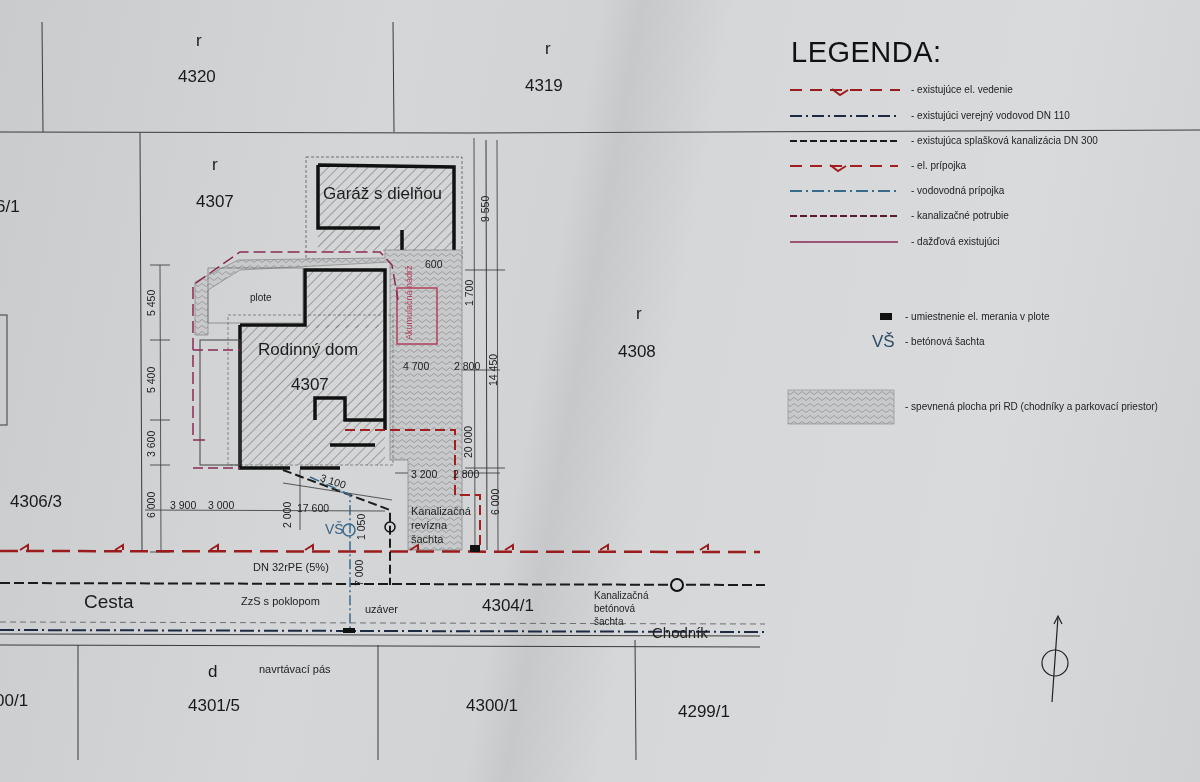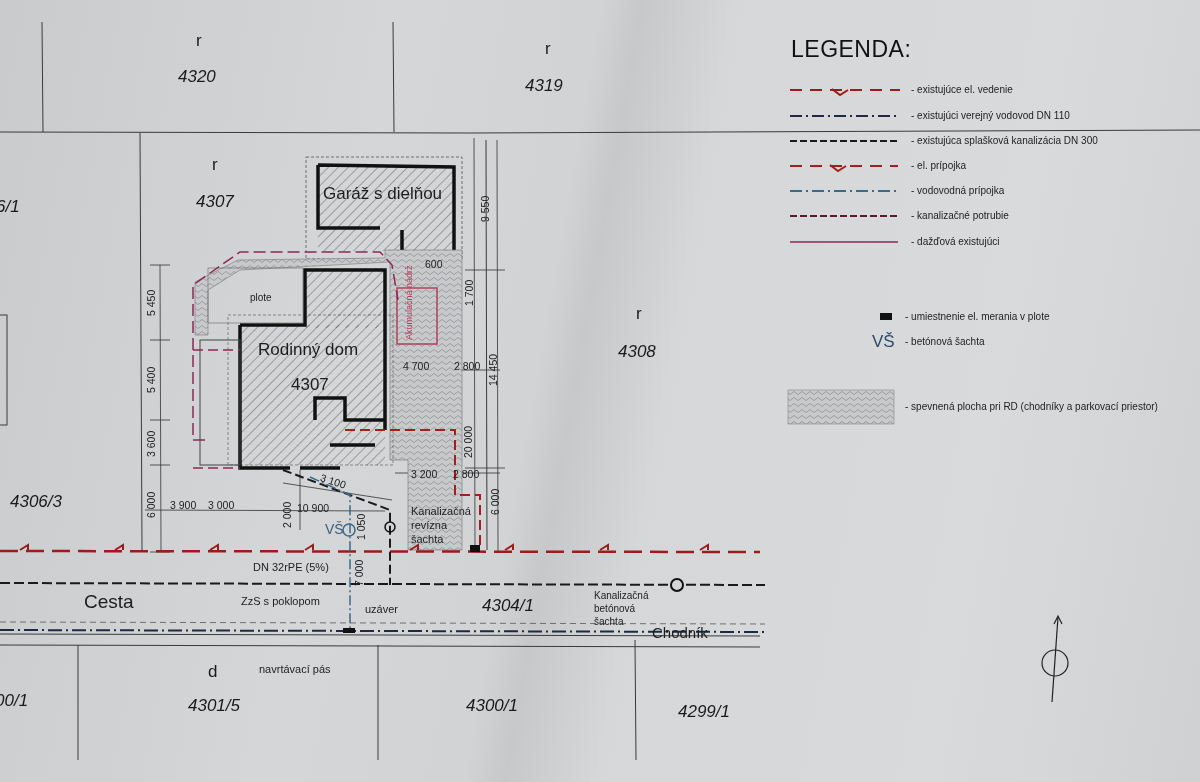--- a/index.html
+++ b/index.html
@@ -1,26 +1,26 @@
 <!DOCTYPE html>
 <html><head>
 <meta charset="utf-8">
 <style>
   html, body { margin:0; padding:0; }
   body { width:1200px; height:782px; overflow:hidden; background:#cfd1d2; font-family:"Liberation Sans", sans-serif; color:#1d1d1d; }
   #sheet { position:absolute; left:0; top:0; width:1200px; height:782px;
     background: linear-gradient(100deg,#c9cbcd 0%,#d4d6d7 30%,#d1d3d4 45%,#c6c8ca 48%,#d5d7d8 55%,#d8dadb 80%,#cfd1d2 100%); }
   svg { position:absolute; left:0; top:0; }
   .lbl { position:absolute; white-space:nowrap; line-height:1; }
-  .parcel { font-size:17px; color:#1a1a1a;font-style:italic; }
+  .parcel { font-size:17px; color:#1a1a1a; }
   .usage { font-size:17px; color:#1a1a1a; }
   .dim { font-size:10.5px; color:#222; }
   .note { font-size:11px; color:#222; }
   .vert { transform-origin:left top; transform:rotate(-90deg); }
-  .legend-title { font-size:23px; color:#111; letter-spacing:0.5px;text-align:right; }
+  .legend-title { font-size:29px; color:#111; letter-spacing:0.5px;text-align:right; }
   .legend-text { font-size:10px; color:#222;text-align:center; }
   .wm { font-size:29px; color:rgba(255,255,255,0.55); font-weight:bold; -webkit-text-stroke:1px rgba(110,110,110,0.55); }
 </style>
 </head>
 <body>
 
 <div id="sheet">
 
 <svg width="1200" height="782" viewBox="0 0 1200 782">
   <defs>
@@ -167,21 +167,21 @@
 <span class="lbl dim vert" style="left:146px;top:518px">6 000</span>
 <span class="lbl dim" style="left:403px;top:361px">4 700</span>
 <span class="lbl dim" style="left:454px;top:361px">2 800</span>
 <span class="lbl dim vert" style="left:488px;top:386px">14 450</span>
 <span class="lbl dim vert" style="left:463px;top:458px">20 000</span>
 <span class="lbl dim" style="left:411px;top:469px">3 200</span>
 <span class="lbl dim" style="left:453px;top:469px">2 800</span>
 <span class="lbl dim vert" style="left:490px;top:515px">6 000</span>
 <span class="lbl dim" style="left:170px;top:500px">3 900</span>
 <span class="lbl dim" style="left:208px;top:500px">3 000</span>
-<span class="lbl dim" style="left:297px;top:503px">10 900</span>
+<span class="lbl dim" style="left:297px;top:503px">17 600</span>
 <span class="lbl dim" style="left:320px;top:476px;transform:rotate(18deg)">3 100</span>
 <span class="lbl dim vert" style="left:282px;top:528px">2 000</span>
 <span class="lbl dim vert" style="left:356px;top:540px">1 050</span>
 <span class="lbl dim vert" style="left:354px;top:586px">7 000</span>
 
 <span class="lbl" style="left:325px;top:522px;font-size:14px;color:#3a5f80">VŠ</span>
 <span class="lbl note" style="left:411px;top:506px">Kanalizačná</span>
 <span class="lbl note" style="left:411px;top:520px">revízna</span>
 <span class="lbl note" style="left:411px;top:534px">šachta</span>
 <span class="lbl note" style="left:253px;top:562px">DN 32rPE (5%)</span>

